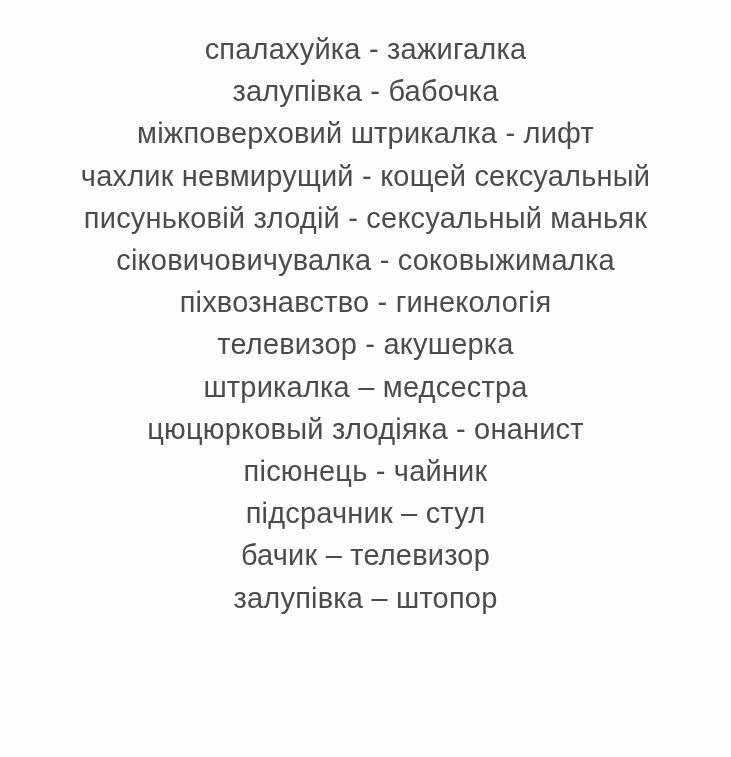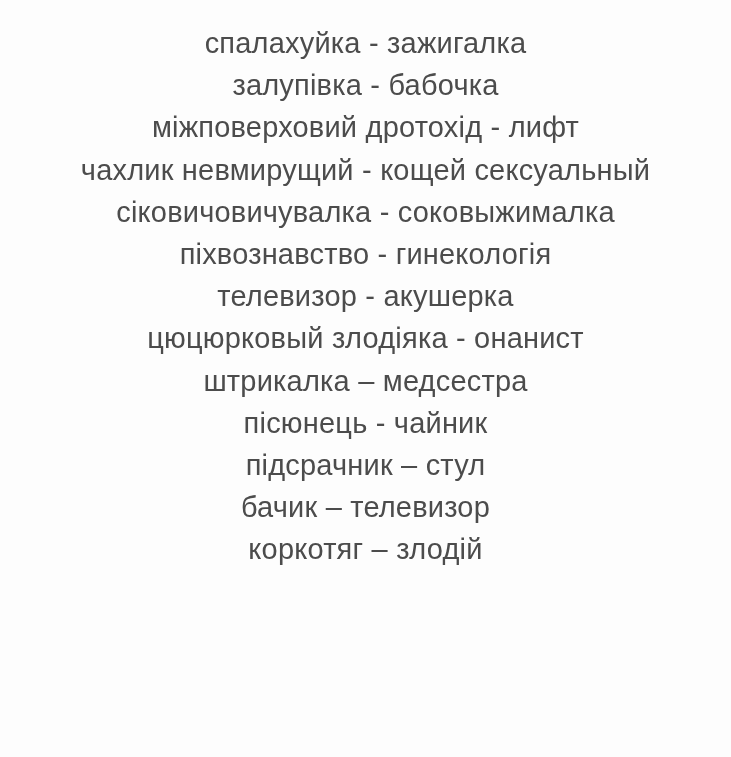--- a/index.html
+++ b/index.html
@@ -9,41 +9,42 @@
   body {
     width: 731px;
     height: 757px;
     background: #fdfdfd;
     overflow: hidden;
     font-family: "Liberation Sans", "DejaVu Sans", sans-serif;
   }
   .word-list {
     box-sizing: border-box;
     width: 731px;
-    padding-top: 22px;
+    padding-top: 28px;
     text-align: center;
   }
   .word-pair-line {
     font-size: 29px;
     line-height: 42.2px;
     color: #4c4c4c;
     letter-spacing: 0.2px;
     white-space: nowrap;
   }
 </style>
 </head>
 <body>
 
 <div class="word-list">
   <div class="word-pair-line">спалахуйка - зажигалка</div>
   <div class="word-pair-line">залупівка - бабочка</div>
-  <div class="word-pair-line">міжповерховий дротохід - лифт</div>
+  <div class="word-pair-line">міжповерховий штрикалка - лифт</div>
   <div class="word-pair-line">чахлик невмирущий - кощей сексуальный</div>
+  <div class="word-pair-line">писуньковій злодій - сексуальный маньяк</div>
   <div class="word-pair-line">сіковичовичувалка - соковыжималка</div>
   <div class="word-pair-line">піхвознавство - гинекологія</div>
   <div class="word-pair-line">телевизор - акушерка</div>
+  <div class="word-pair-line">штрикалка – медсестра</div>
   <div class="word-pair-line">цюцюрковый злодіяка - онанист</div>
-  <div class="word-pair-line">штрикалка – медсестра</div>
   <div class="word-pair-line">пісюнець - чайник</div>
   <div class="word-pair-line">підсрачник – стул</div>
   <div class="word-pair-line">бачик – телевизор</div>
-  <div class="word-pair-line">коркотяг – злодій</div>
+  <div class="word-pair-line">залупівка – штопор</div>
 </div>
 
 </body></html>

